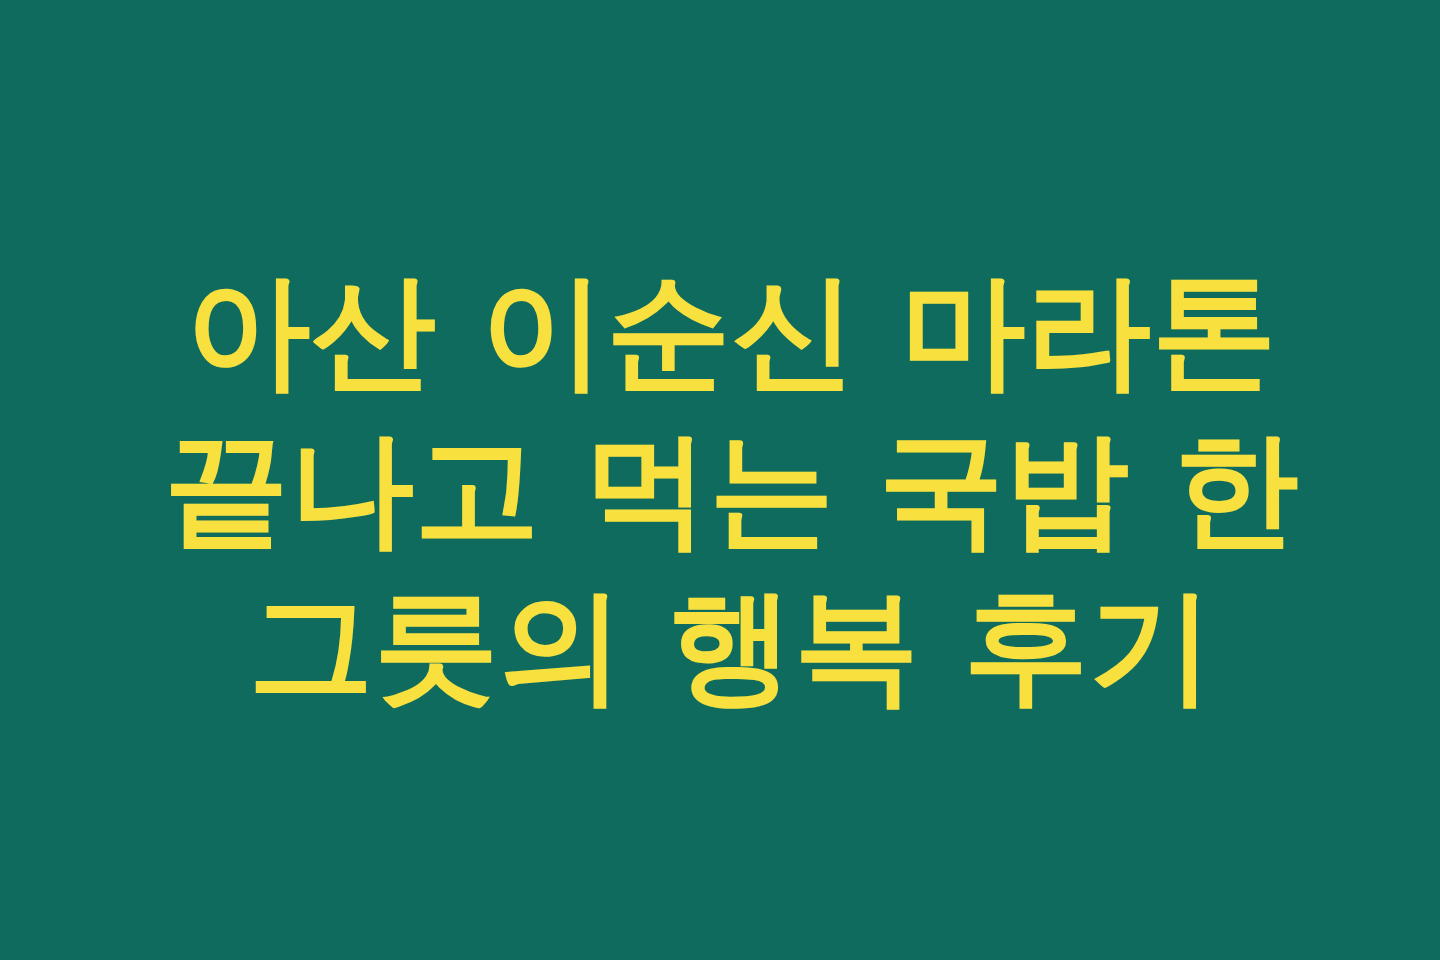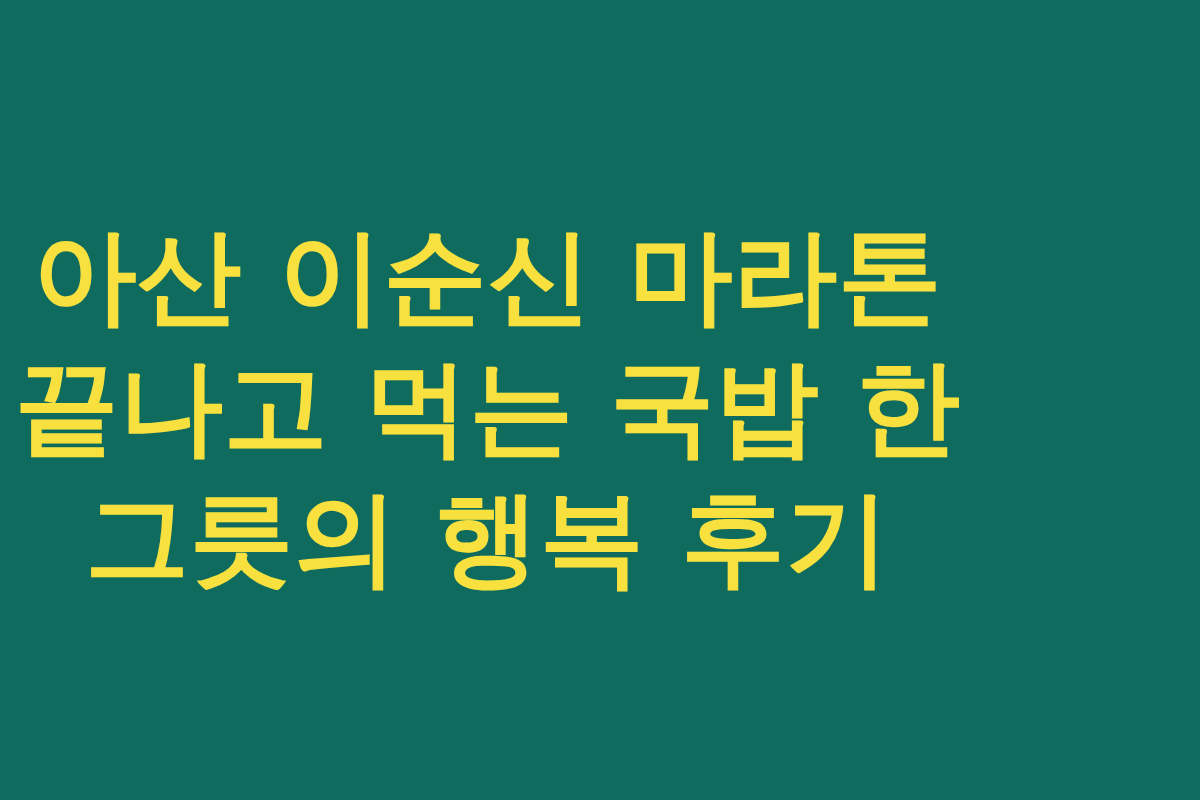--- a/index.html
+++ b/index.html
@@ -14,21 +14,23 @@
     font-family: "Liberation Sans", "DejaVu Sans", sans-serif;
   }
 
   #thumbnail-canvas {
     position: relative;
     width: 1200px;
     height: 800px;
     background-color: #0e6b5e;
     display: flex;
     align-items: center;
+    justify-content: center;
     box-sizing: border-box;
+    padding-left: 19px;
   }
 
   #title-block {
     width: 975px;
     text-align: center;
     margin-top: 14px;
   }
 
   #title-text {
     display: block;

